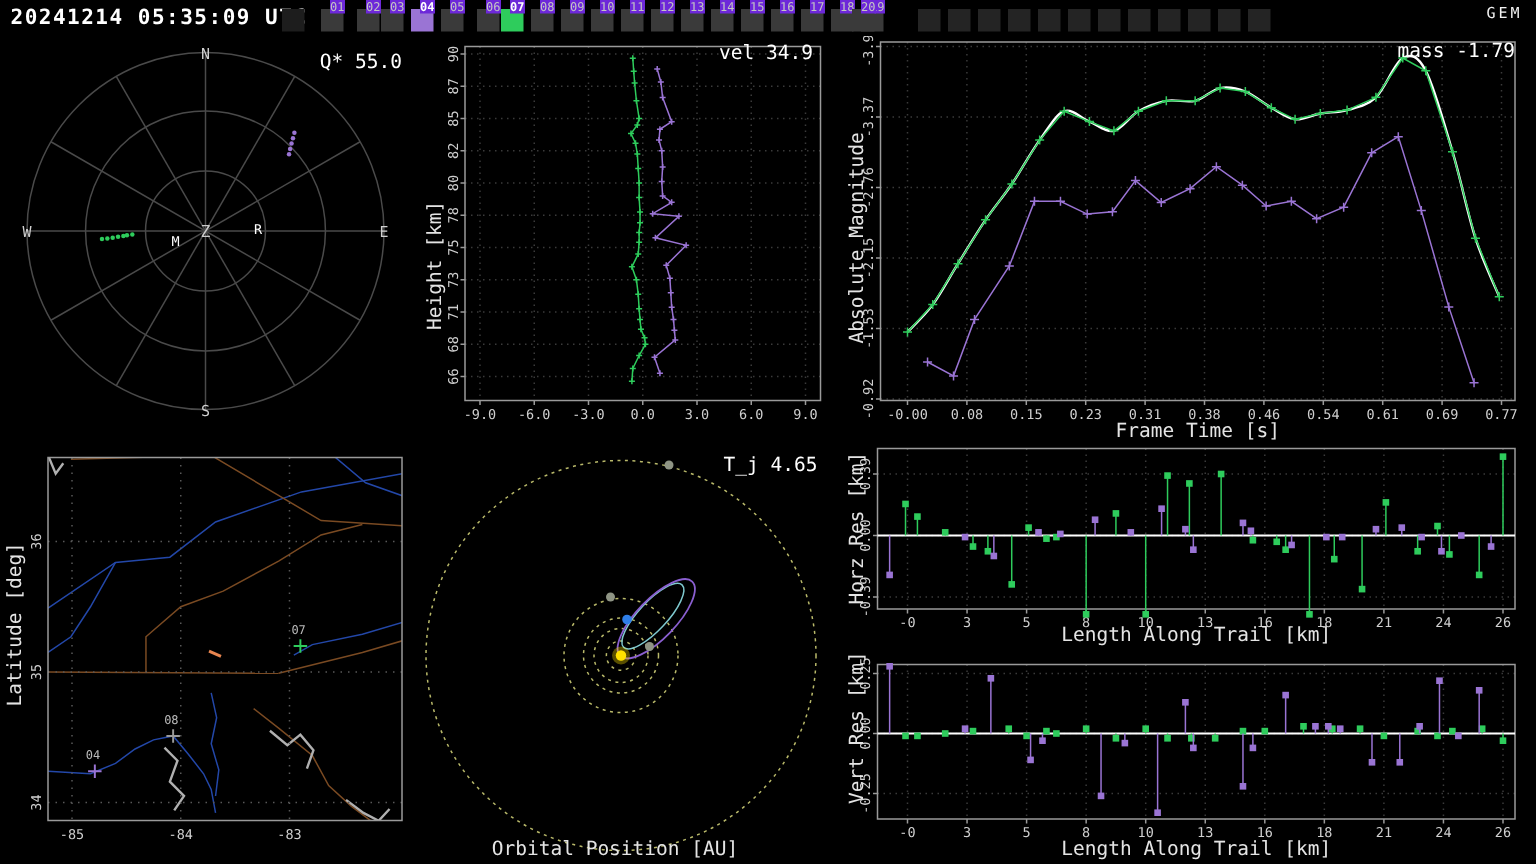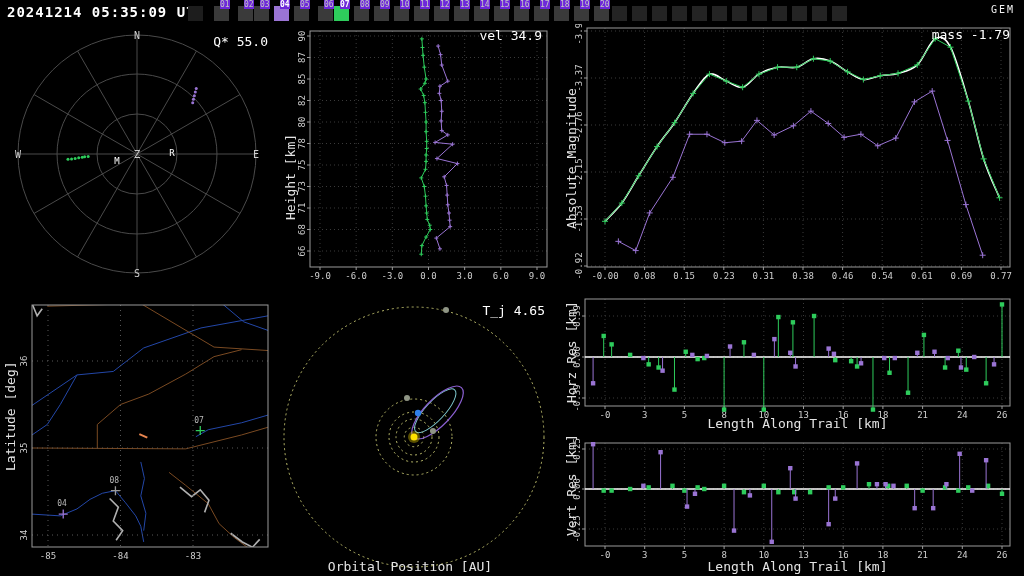--- a/index.html
+++ b/index.html
@@ -81,21 +81,21 @@
         </div>
         <div class="slot " style="left: 534px;">
           <span class="num">17</span>
         </div>
         <div class="slot " style="left: 554px;">
           <span class="num">18</span>
         </div>
         <div class="slot " style="left: 574px;">
           <span class="num">19</span>
         </div>
-        <div class="slot " style="left: 594px;">
+        <div class="slot " style="left: 568px;">
           <span class="num">20</span>
         </div>
         <div class="slot trail" style="left: 612px;"></div>
         <div class="slot trail" style="left: 632px;"></div>
         <div class="slot trail" style="left: 652px;"></div>
         <div class="slot trail" style="left: 672px;"></div>
         <div class="slot trail" style="left: 692px;"></div>
         <div class="slot trail" style="left: 712px;"></div>
         <div class="slot trail" style="left: 732px;"></div>
         <div class="slot trail" style="left: 752px;"></div>
@@ -373,20 +373,21 @@
           <path d="M314.745 121.80327868852456H320.745M317.745 118.80327868852456V124.80327868852456" stroke="#9a74d4" stroke-width="1" fill="none"></path>
           <path d="M332.77714285714285 114.09836065573771H338.77714285714285M335.77714285714285 111.09836065573771V117.09836065573771" stroke="#9a74d4" stroke-width="1" fill="none"></path>
           <path d="M351.44571428571425 77.88524590163934H357.44571428571425M354.44571428571425 74.88524590163934V80.88524590163934" stroke="#9a74d4" stroke-width="1" fill="none"></path>
           <path d="M369.19500000000005 67.0983606557377H375.19500000000005M372.19500000000005 64.0983606557377V70.0983606557377" stroke="#9a74d4" stroke-width="1" fill="none"></path>
           <path d="M384.54 116.40983606557374H390.54M387.54 113.40983606557374V119.40983606557374" stroke="#9a74d4" stroke-width="1" fill="none"></path>
           <path d="M402.855 180.59677419354838H408.855M405.855 177.59677419354838V183.59677419354838" stroke="#9a74d4" stroke-width="1" fill="none"></path>
           <path d="M419.685 231.2131147540984H425.685M422.685 228.2131147540984V234.2131147540984" stroke="#9a74d4" stroke-width="1" fill="none"></path>
         </g>
       </svg>
     <span class="corner" style="right:14px;top:3px;">mass -1.79</span>
+    <span class="xlabel" style="left:27px;top:256px;width:423px;">Frame Time [s]</span>
     <span class="vlabel" style="left:4px;top:205px;">Absolute Magnitude</span>
   </div>
 
   <div class="panel" id="pD" style="left:0;top:296px;width:280px;height:280px;">
     <svg id="svg-map" width="280" height="280">
         <clipPath id="mapclip">
           <rect x="32" y="9" width="236" height="242"></rect>
         </clipPath>
         <g clip-path="url(#mapclip)">
           <polyline points="268.40000000000043,19.759999999999735 200.97499999999997,31.93999999999977 143.6999999999995,51.95000000000013 113.25000000000041,75.43999999999977 77.00000000000041,78.9199999999997 32.05000000000008,109.36999999999983" stroke="#2347a8" fill="none" stroke-width="1"></polyline>

